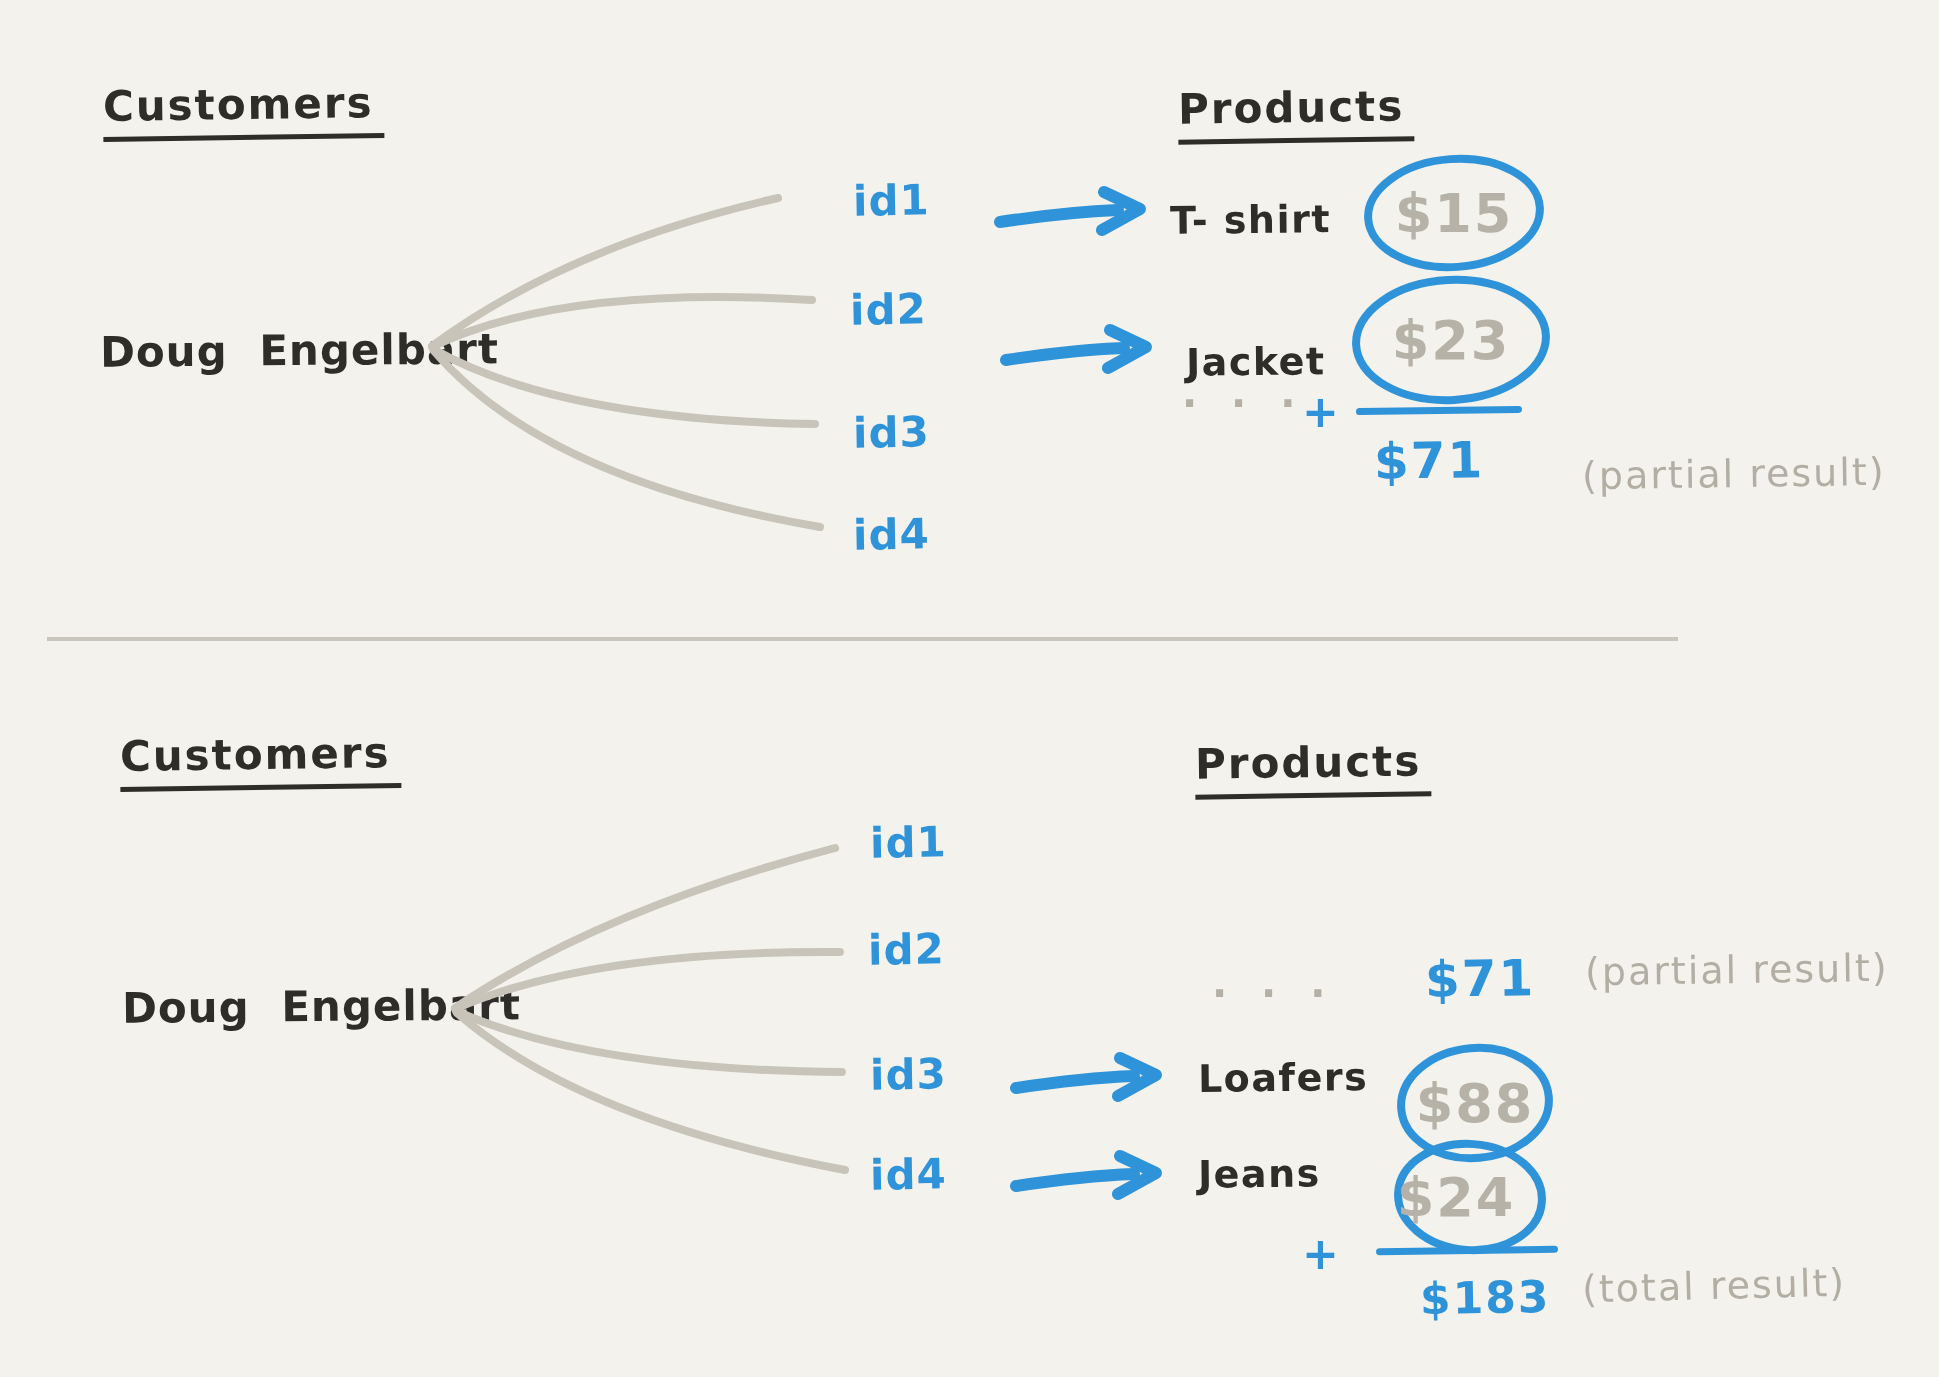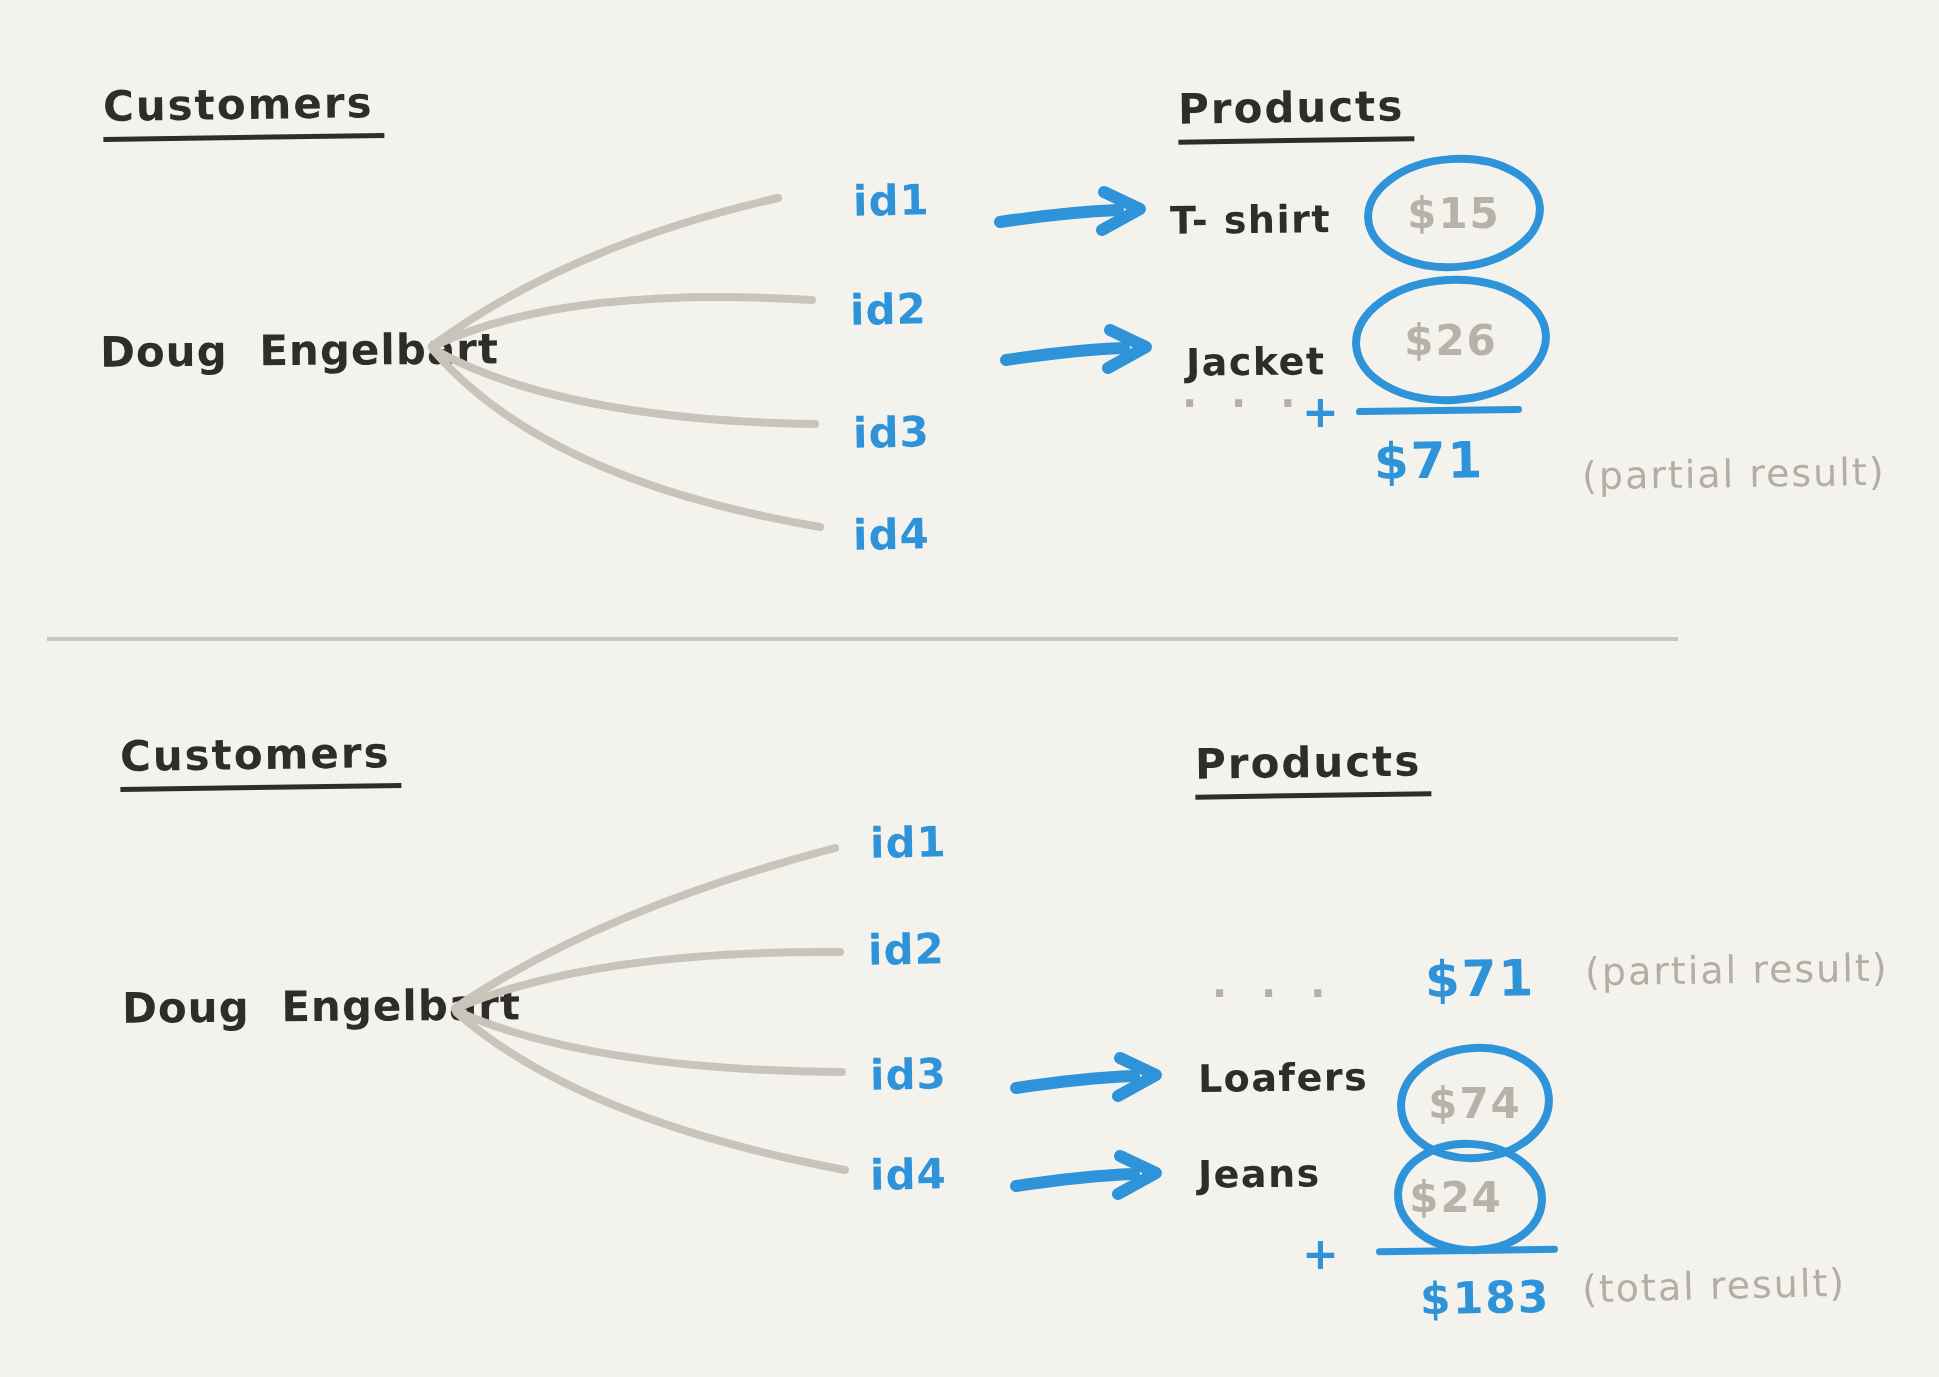--- a/index.html
+++ b/index.html
@@ -30,21 +30,21 @@
     letter-spacing:1px;white-space:nowrap;
     transform:rotate(-1deg);
   }
   .product-label{
     font-size:38px;font-weight:700;color:#2e2d29;
     letter-spacing:1.5px;white-space:nowrap;
     transform:rotate(-0.6deg);
   }
   .price-wrap{display:flex;align-items:center;justify-content:center;}
   .price-text{
-    font-size:42px;font-weight:700;color:#b6b2a7;
+    font-size:54px;font-weight:700;color:#b6b2a7;
     letter-spacing:2px;white-space:nowrap;
   }
   .dots{
     font-size:40px;font-weight:700;color:#b4b0a6;
     letter-spacing:10px;white-space:nowrap;
   }
   .plus{font-size:44px;font-weight:700;color:#2e93d8;}
   .sum-line{
     height:7px;background:#2e93d8;border-radius:4px;
     transform:rotate(-0.8deg);
@@ -109,21 +109,21 @@
       <g fill="none" stroke="#2e93d8" stroke-width="12" stroke-linecap="round" stroke-linejoin="round">
         <path d="M8,40 Q75,30 126,28"></path>
         <path d="M112,10 L148,27 L110,48"></path>
       </g>
     </svg>
     <div class="abs product-label" style="left:1186px;top:340px;">Jacket</div>
     <svg class="abs" style="left:1348px;top:272px;" width="206" height="136" viewBox="0 0 206 136">
       <ellipse cx="103" cy="68" rx="95" ry="60" fill="none" stroke="#2e93d8" stroke-width="8" transform="rotate(-3 103 68)"></ellipse>
     </svg>
     <div class="abs price-wrap" style="left:1348px;top:272px;width:206px;height:136px;">
-      <span class="price-text">$26</span>
+      <span class="price-text">$23</span>
     </div>
 
     <div class="abs dots" style="left:1182px;top:380px;">· · ·</div>
     <div class="abs plus" style="left:1302px;top:386px;">+</div>
     <div class="abs sum-line" style="left:1356px;top:407px;width:166px;"></div>
     <div class="abs sum-value" style="left:1374px;top:432px;">$71</div>
     <div class="abs note" style="left:1582px;top:452px;">(partial result)</div>
 
   </section>
 
@@ -159,21 +159,21 @@
       <g fill="none" stroke="#2e93d8" stroke-width="12" stroke-linecap="round" stroke-linejoin="round">
         <path d="M8,40 Q75,30 126,28"></path>
         <path d="M112,10 L148,27 L110,48"></path>
       </g>
     </svg>
     <div class="abs product-label" style="left:1198px;top:1056px;">Loafers</div>
     <svg class="abs" style="left:1392px;top:1040px;" width="166" height="126" viewBox="0 0 166 126">
       <ellipse cx="83" cy="63" rx="74" ry="55" fill="none" stroke="#2e93d8" stroke-width="8" transform="rotate(-5 83 63)"></ellipse>
     </svg>
     <div class="abs price-wrap" style="left:1392px;top:1040px;width:166px;height:126px;">
-      <span class="price-text">$74</span>
+      <span class="price-text">$88</span>
     </div>
 
     <svg class="abs" style="left:1008px;top:1146px;" width="170" height="62" viewBox="0 0 170 62">
       <g fill="none" stroke="#2e93d8" stroke-width="12" stroke-linecap="round" stroke-linejoin="round">
         <path d="M8,40 Q75,30 126,28"></path>
         <path d="M112,10 L148,27 L110,48"></path>
       </g>
     </svg>
     <div class="abs product-label" style="left:1198px;top:1152px;">Jeans</div>
     <svg class="abs" style="left:1390px;top:1136px;" width="160" height="122" viewBox="0 0 160 122">

